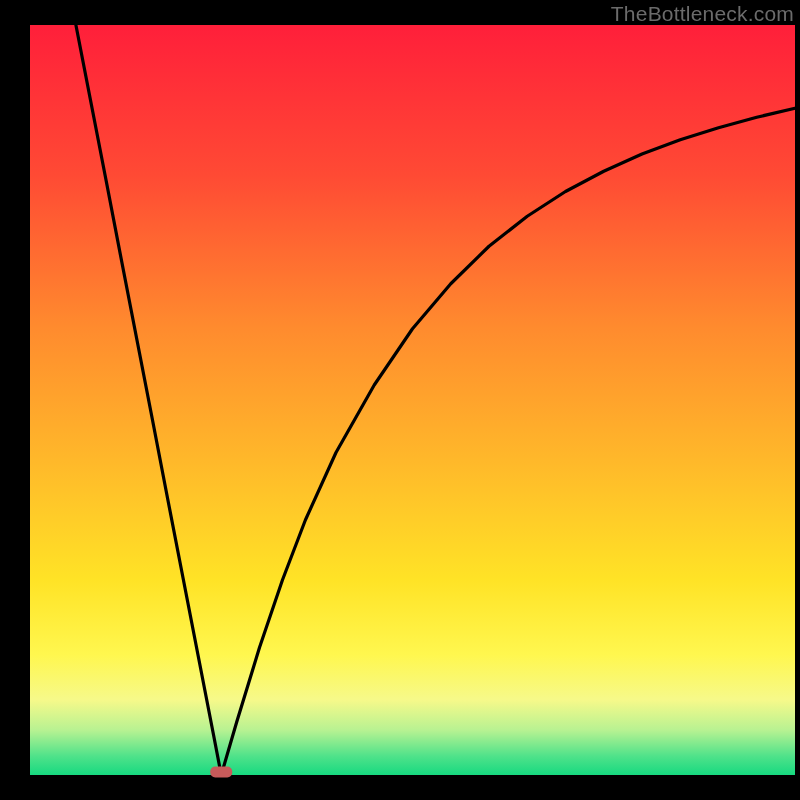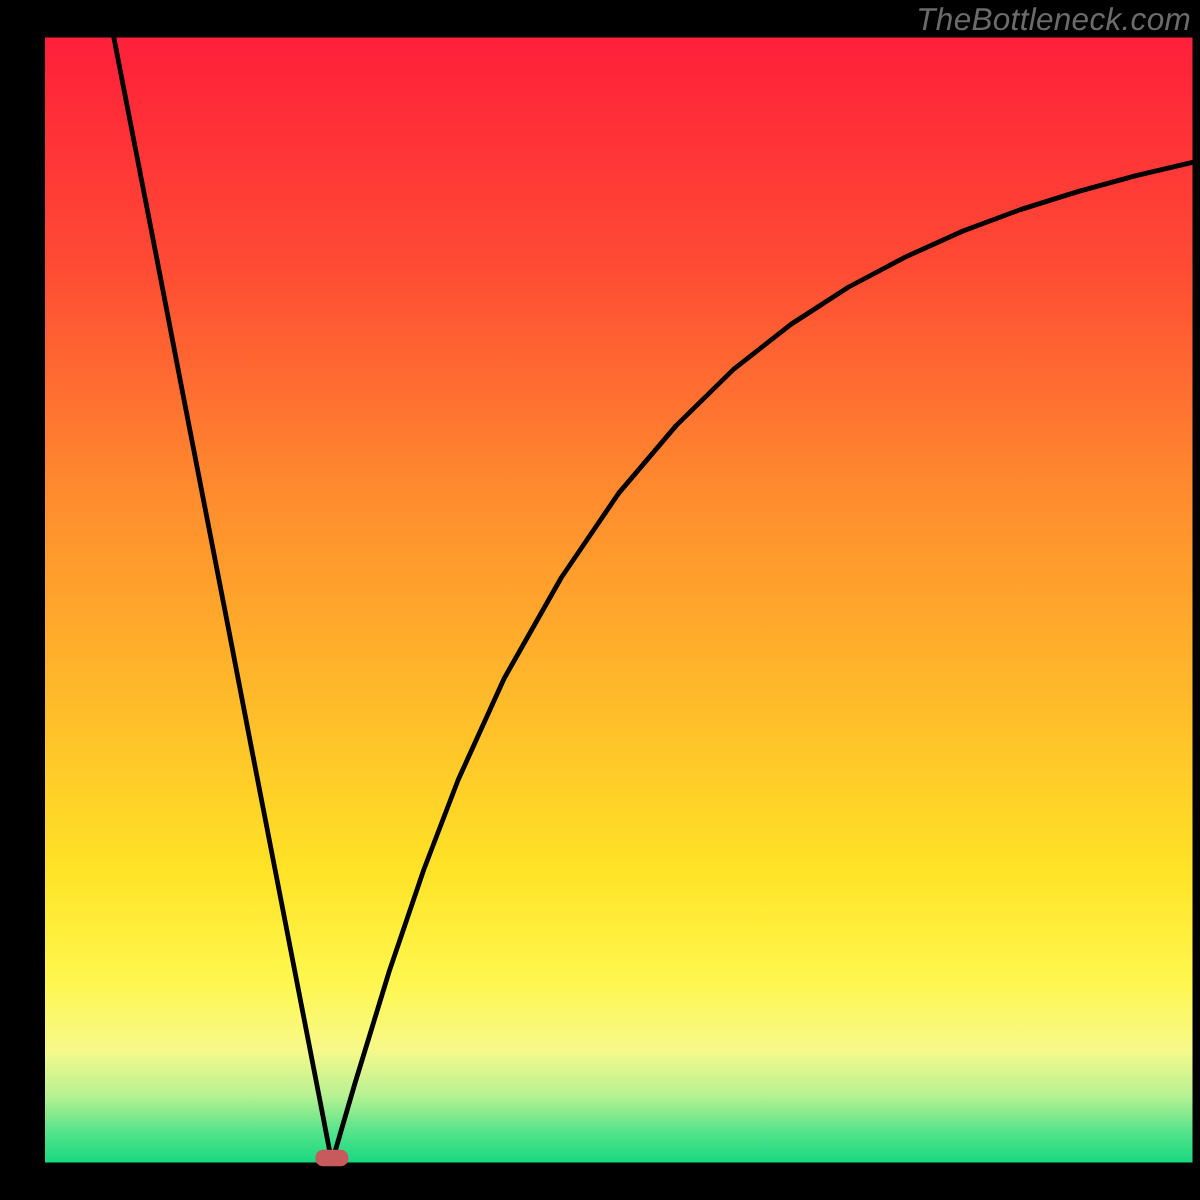--- a/index.html
+++ b/index.html
@@ -8,21 +8,20 @@
     width: 800px;
     height: 800px;
     overflow: hidden;
     background: #000;
     font-family: Arial, Helvetica, sans-serif;
   }
   .chart-wrapper {
     position: relative;
     width: 800px;
     height: 800px;
-    font-style: italic;
   }
   svg {
     display: block;
   }
   .watermark {
     position: absolute;
     top: 2px;
     right: 6px;
     color: #6b6b6b;
     font-size: 21px;

